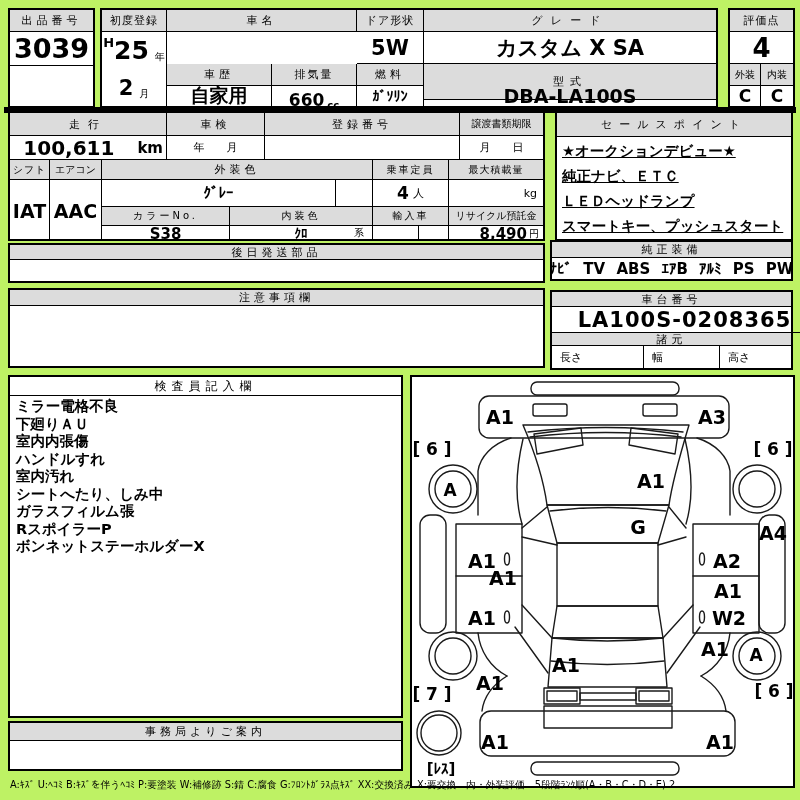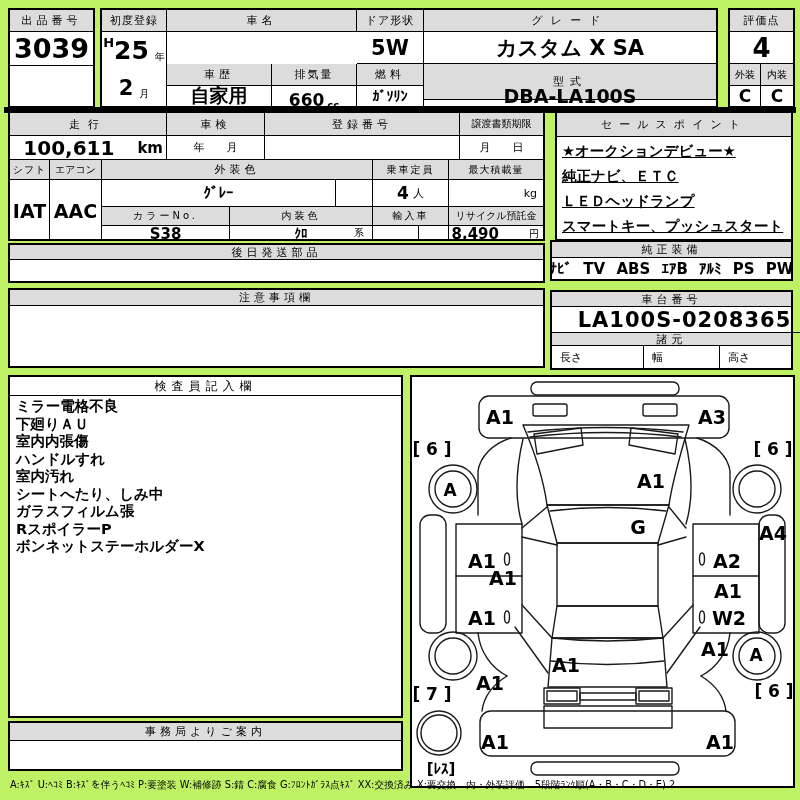--- a/index.html
+++ b/index.html
@@ -127,21 +127,21 @@
     </div>
     <div class="cell hd br bb tight" style="left:363px;top:94px;width:76px;height:19px;letter-spacing:2px;">輸入車</div>
     <div class="cell br" style="left:363px;top:113px;width:46px;height:15px;"></div>
     <div class="cell br" style="left:409px;top:113px;width:30px;height:15px;"></div>
 
     <div class="cell hd bb tight" style="left:439px;top:47px;width:94px;height:20px;letter-spacing:1px;">最大積載量</div>
     <div class="cell bb" style="left:439px;top:67px;width:94px;height:27px;justify-content:flex-end;padding-right:6px;">
       <span style="font-size:11px;">kg</span>
     </div>
     <div class="cell hd bb tight" style="left:439px;top:94px;width:94px;height:19px;">リサイクル預託金</div>
-    <div class="cell" style="left:439px;top:113px;width:94px;height:15px;justify-content:flex-end;padding-right:4px;gap:28px;">
+    <div class="cell" style="left:439px;top:113px;width:94px;height:15px;justify-content:flex-end;padding-right:4px;">
       <span class="v15">8,490</span>
       <span style="font-size:10px;margin-left:2px;">円</span>
     </div>
   </div>
 
   <div class="blk" style="left:555px;top:111px;width:238px;height:130px;">
     <div class="cell hd bb" style="left:0;top:0;width:234px;height:24px;letter-spacing:7px;">セールスポイント</div>
     <div style="position:absolute;left:0;top:26px;width:234px;">
       <div class="sp-line">★オークションデビュー★</div>
       <div class="sp-line">純正ナビ、ＥＴＣ</div>

